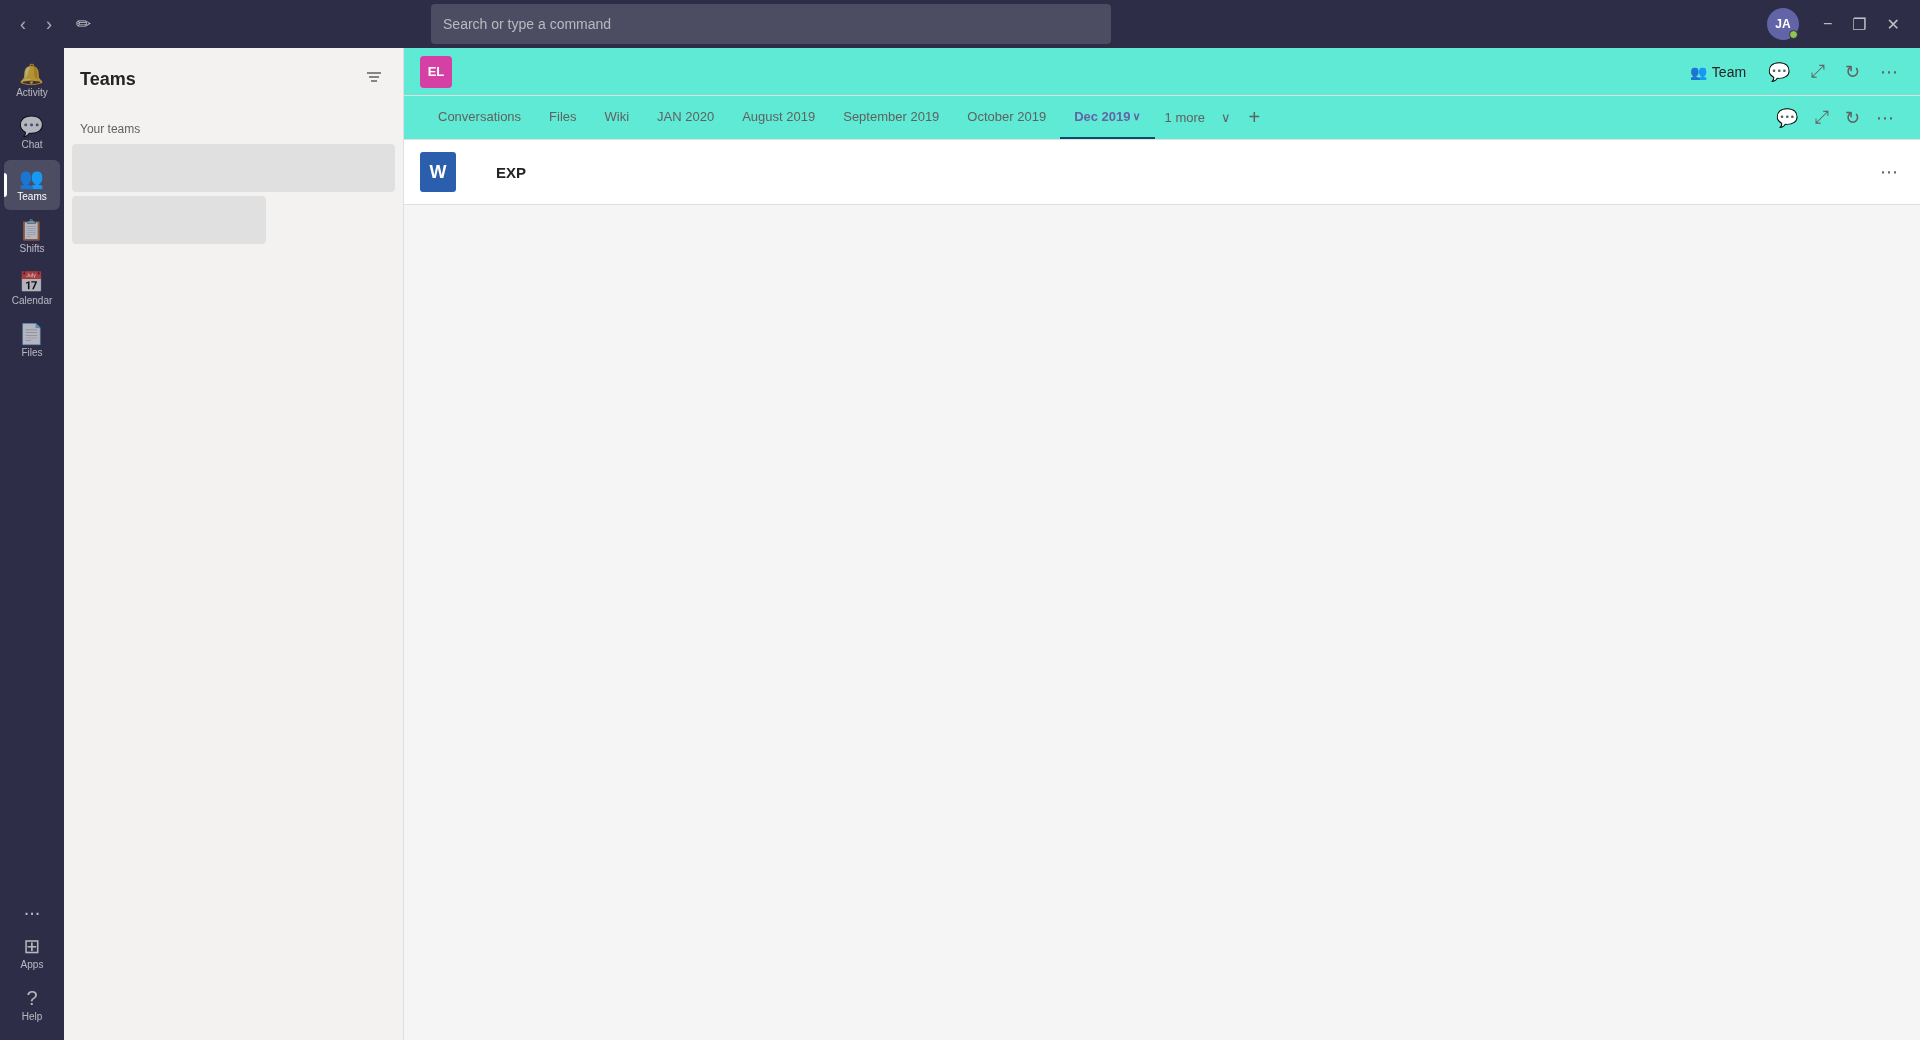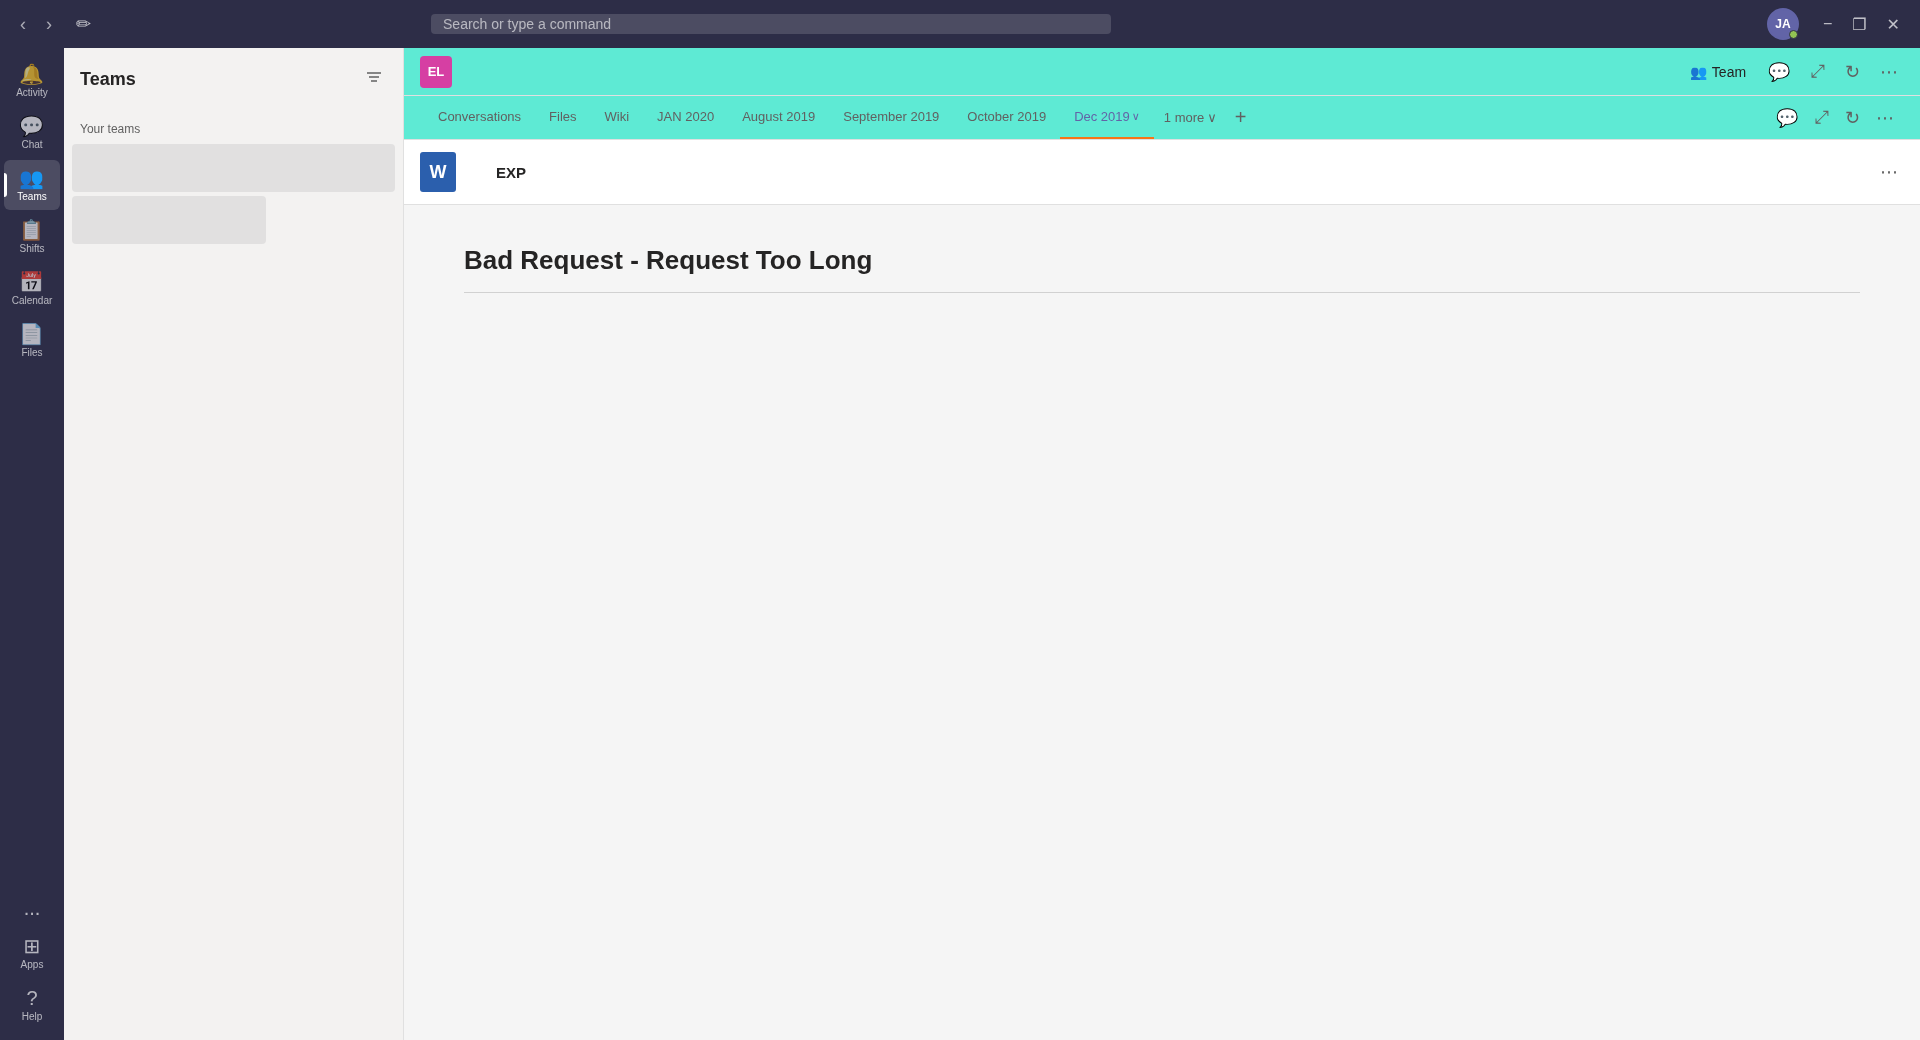--- a/index.html
+++ b/index.html
@@ -27,21 +27,21 @@
     }
     .search-bar {
       flex: 1;
       max-width: 680px;
       margin: 0 auto;
       background: rgba(255,255,255,0.15);
       border-radius: 4px;
       display: flex;
       align-items: center;
       padding: 0 12px;
-      height: 20px;
+      height: 40px;
     }
     .search-bar input {
       background: none;
       border: none;
       outline: none;
       color: rgba(255,255,255,0.85);
       font-size: 14px;
       width: 100%;
     }
     .search-bar input::placeholder { color: rgba(255,255,255,0.6); }
@@ -279,25 +279,25 @@
       height: 100%;
       display: flex;
       align-items: center;
       font-size: 13px;
       color: #616161;
       cursor: pointer;
       border-bottom: 2px solid transparent;
       white-space: nowrap;
       position: relative;
     }
-    .tab.active { color: #6264a7; border-bottom: 2px solid #f97316; font-weight: 400; }
+    .tab.active { color: #6264a7; border-bottom: 2px solid #0c4a6e; font-weight: 700; }
     .tab-more {
       display: flex;
       align-items: center;
-      gap: 3px;
+      gap: 16px;
       padding: 0 10px;
       height: 100%;
       font-size: 13px;
       color: #616161;
       cursor: pointer;
     }
     .tab-add {
       background: none;
       border: none;
       cursor: pointer;
@@ -511,18 +511,17 @@
       <div class="doc-header">
         <div class="word-icon">
           <span>W</span>
         </div>
         <span class="doc-name">EXP</span>
         <div class="doc-header-actions">
           <button class="icon-btn">⋯</button>
         </div>
       </div>
       <div class="doc-content">
-        <h1 class="error-title">Bad Request - Request Too Long</h1>
       </div>
     </div>
 
   </div>
 </div>
 
 </body></html>

